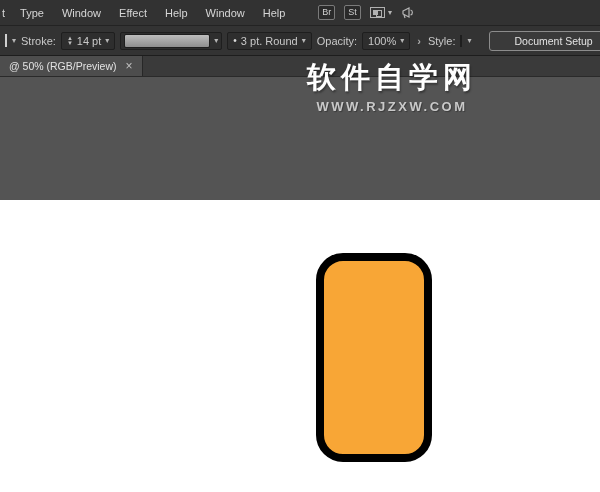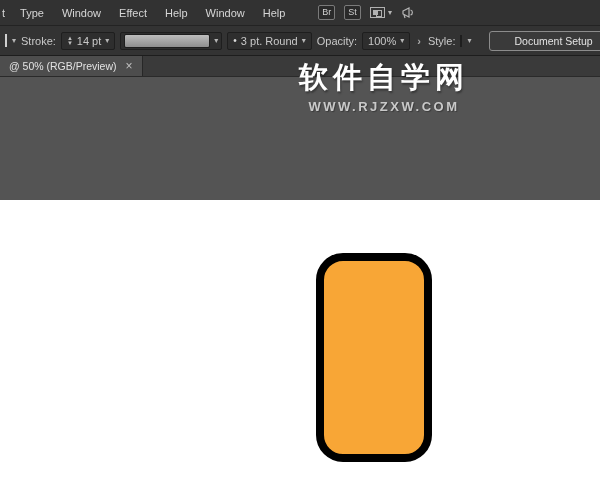--- a/index.html
+++ b/index.html
@@ -45,21 +45,21 @@
        border-right:1px solid #272727;color:#e2e2e2;font-size:10.5px;cursor:pointer;white-space:nowrap}
   .tab-close{color:#c0c0c0;font-size:12px;line-height:1;cursor:pointer}
 
   
   .pasteboard{height:123px;background:#545454}
   .artboard{position:relative;height:292px;background:#ffffff}
   .shape{position:absolute;left:316px;top:53px;width:116px;height:209px;border-radius:27px;
          border:8px solid #000}
 
   
-  .watermark{position:absolute;top:58px;left:384px;transform:translateX(-50%);
+  .watermark{position:absolute;top:58px;left:392px;transform:translateX(-50%);
              text-align:center;color:#ffffff;pointer-events:none;z-index:5}
   .wm1{font-size:29px;font-weight:bold;letter-spacing:5px;white-space:nowrap;
        text-shadow:1px 2px 2px rgba(0,0,0,.35)}
   .wm2{font-size:13px;font-weight:bold;letter-spacing:2.5px;color:#c9c9c9;margin-top:1px;
        white-space:nowrap;text-shadow:1px 1px 1px rgba(0,0,0,.3)}
 </style>
 </head>
 <body>
 
 <div class="app">

